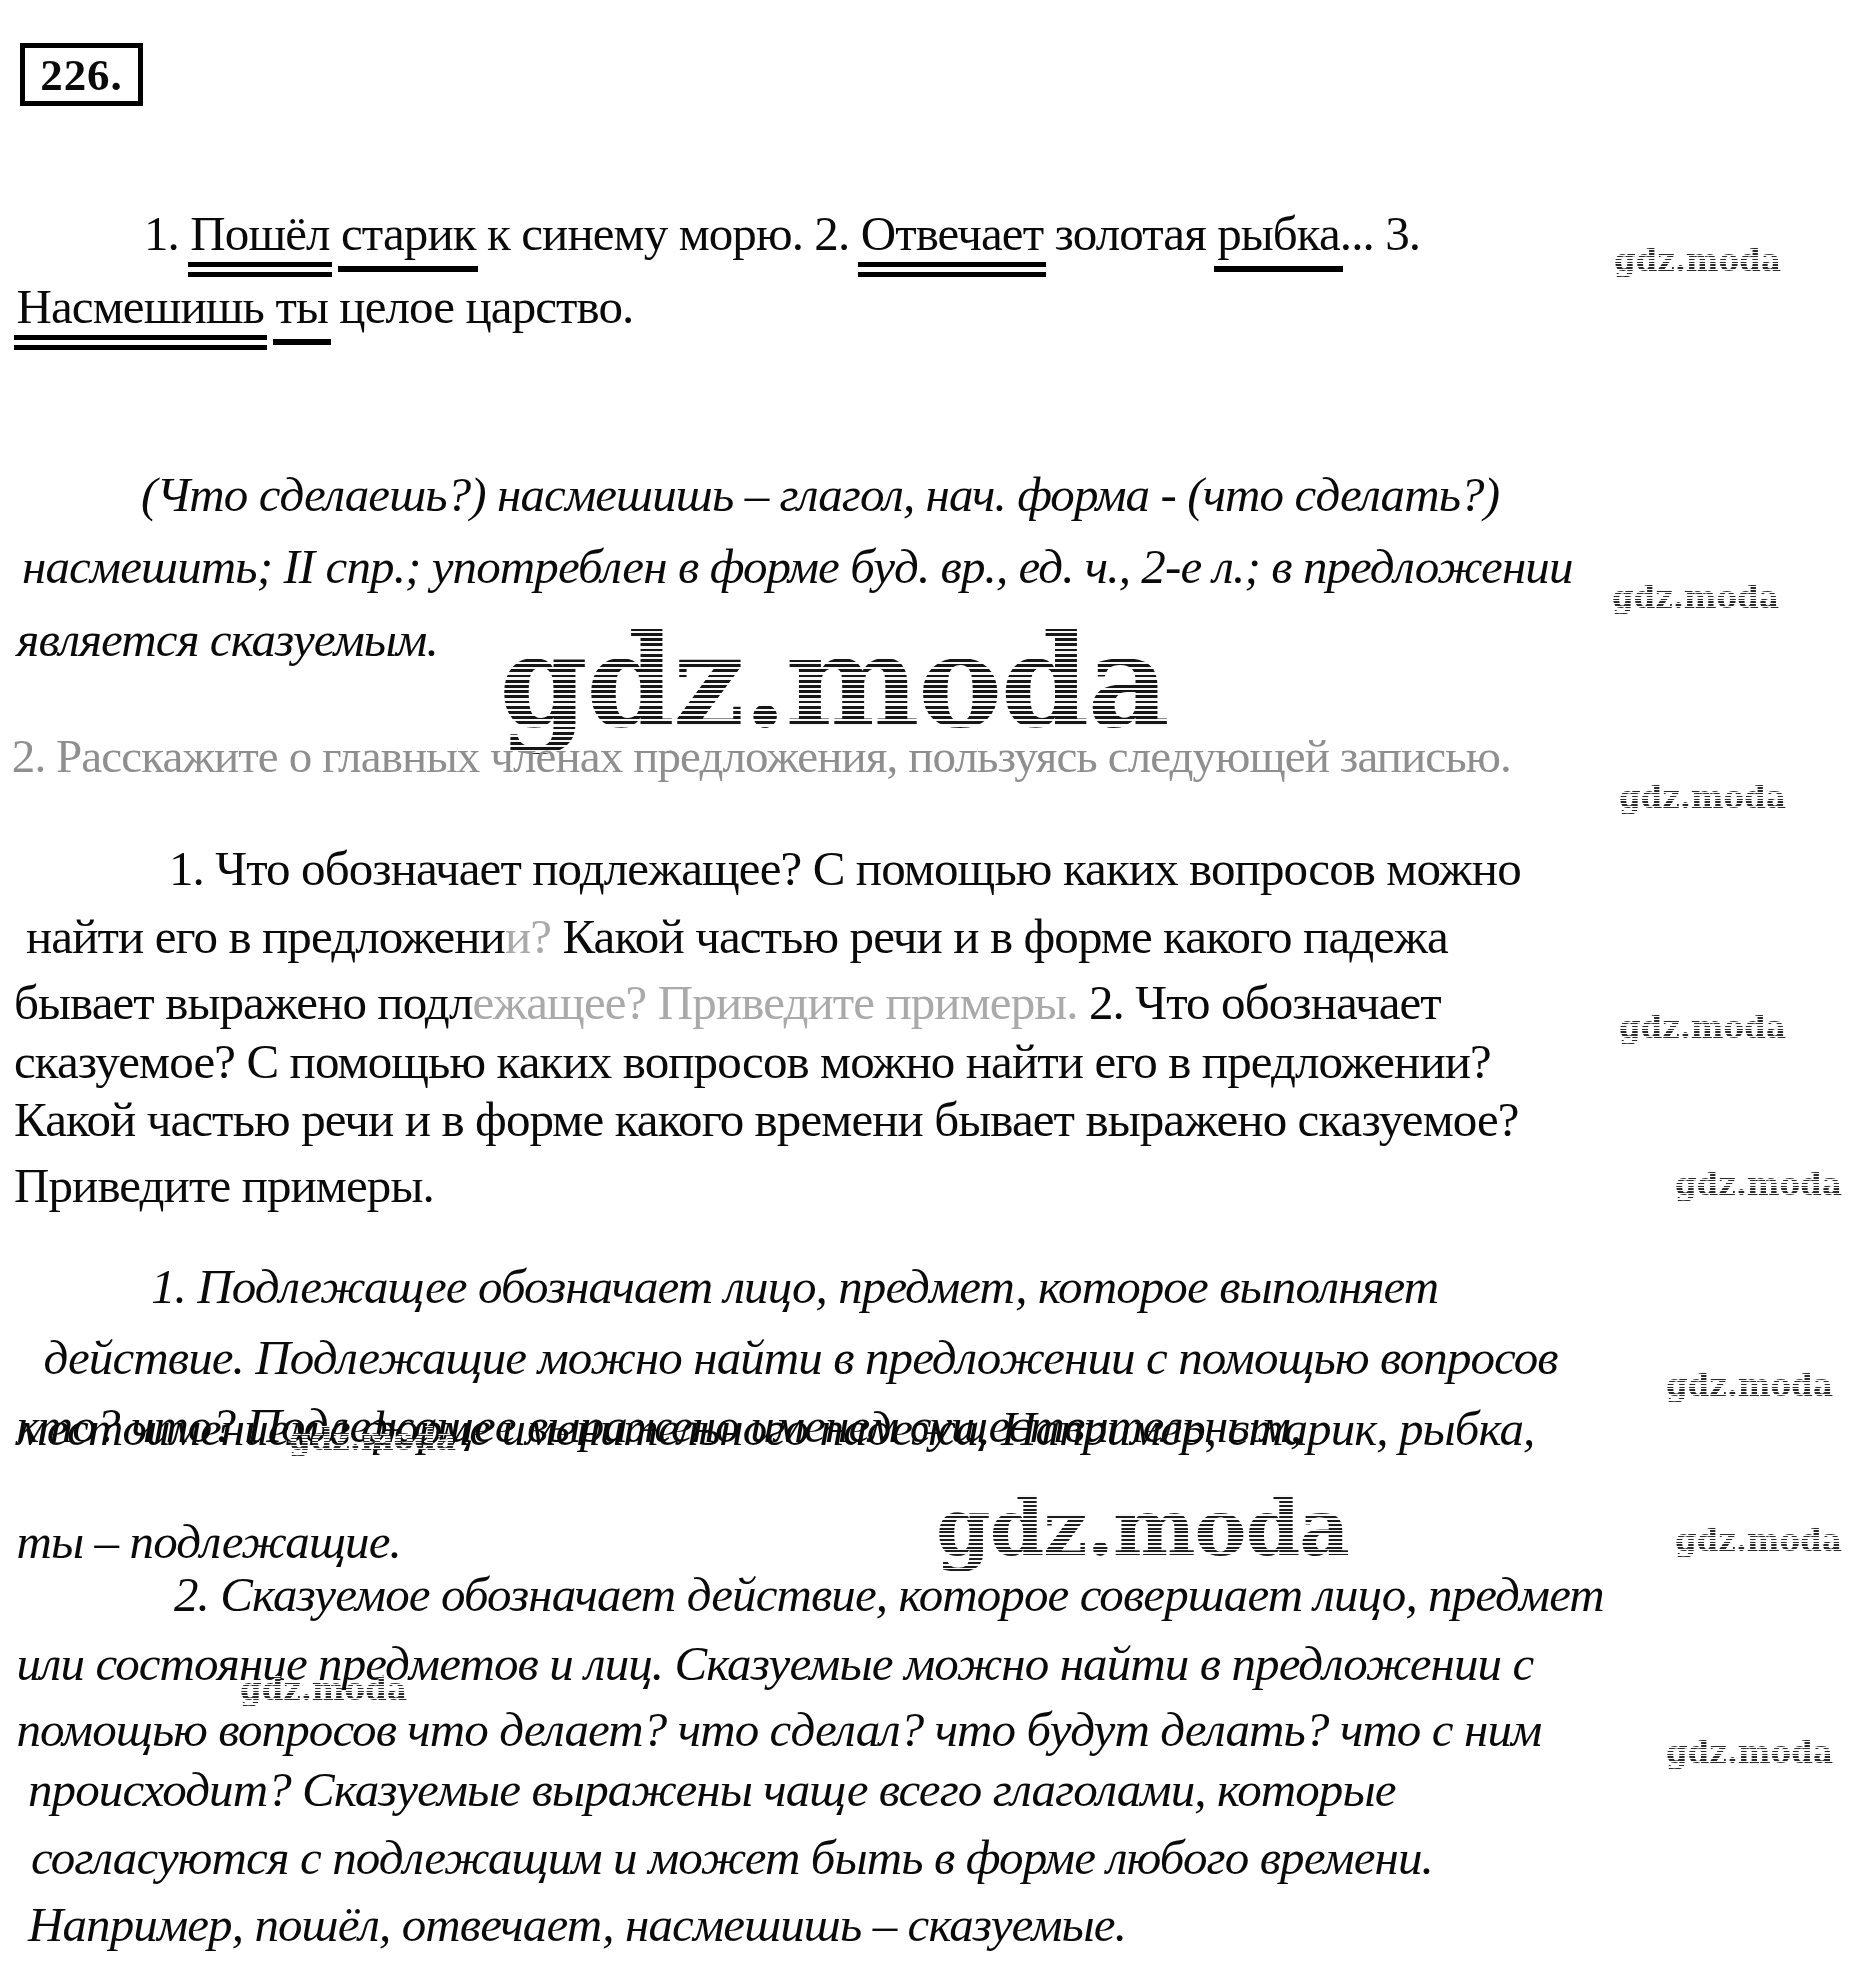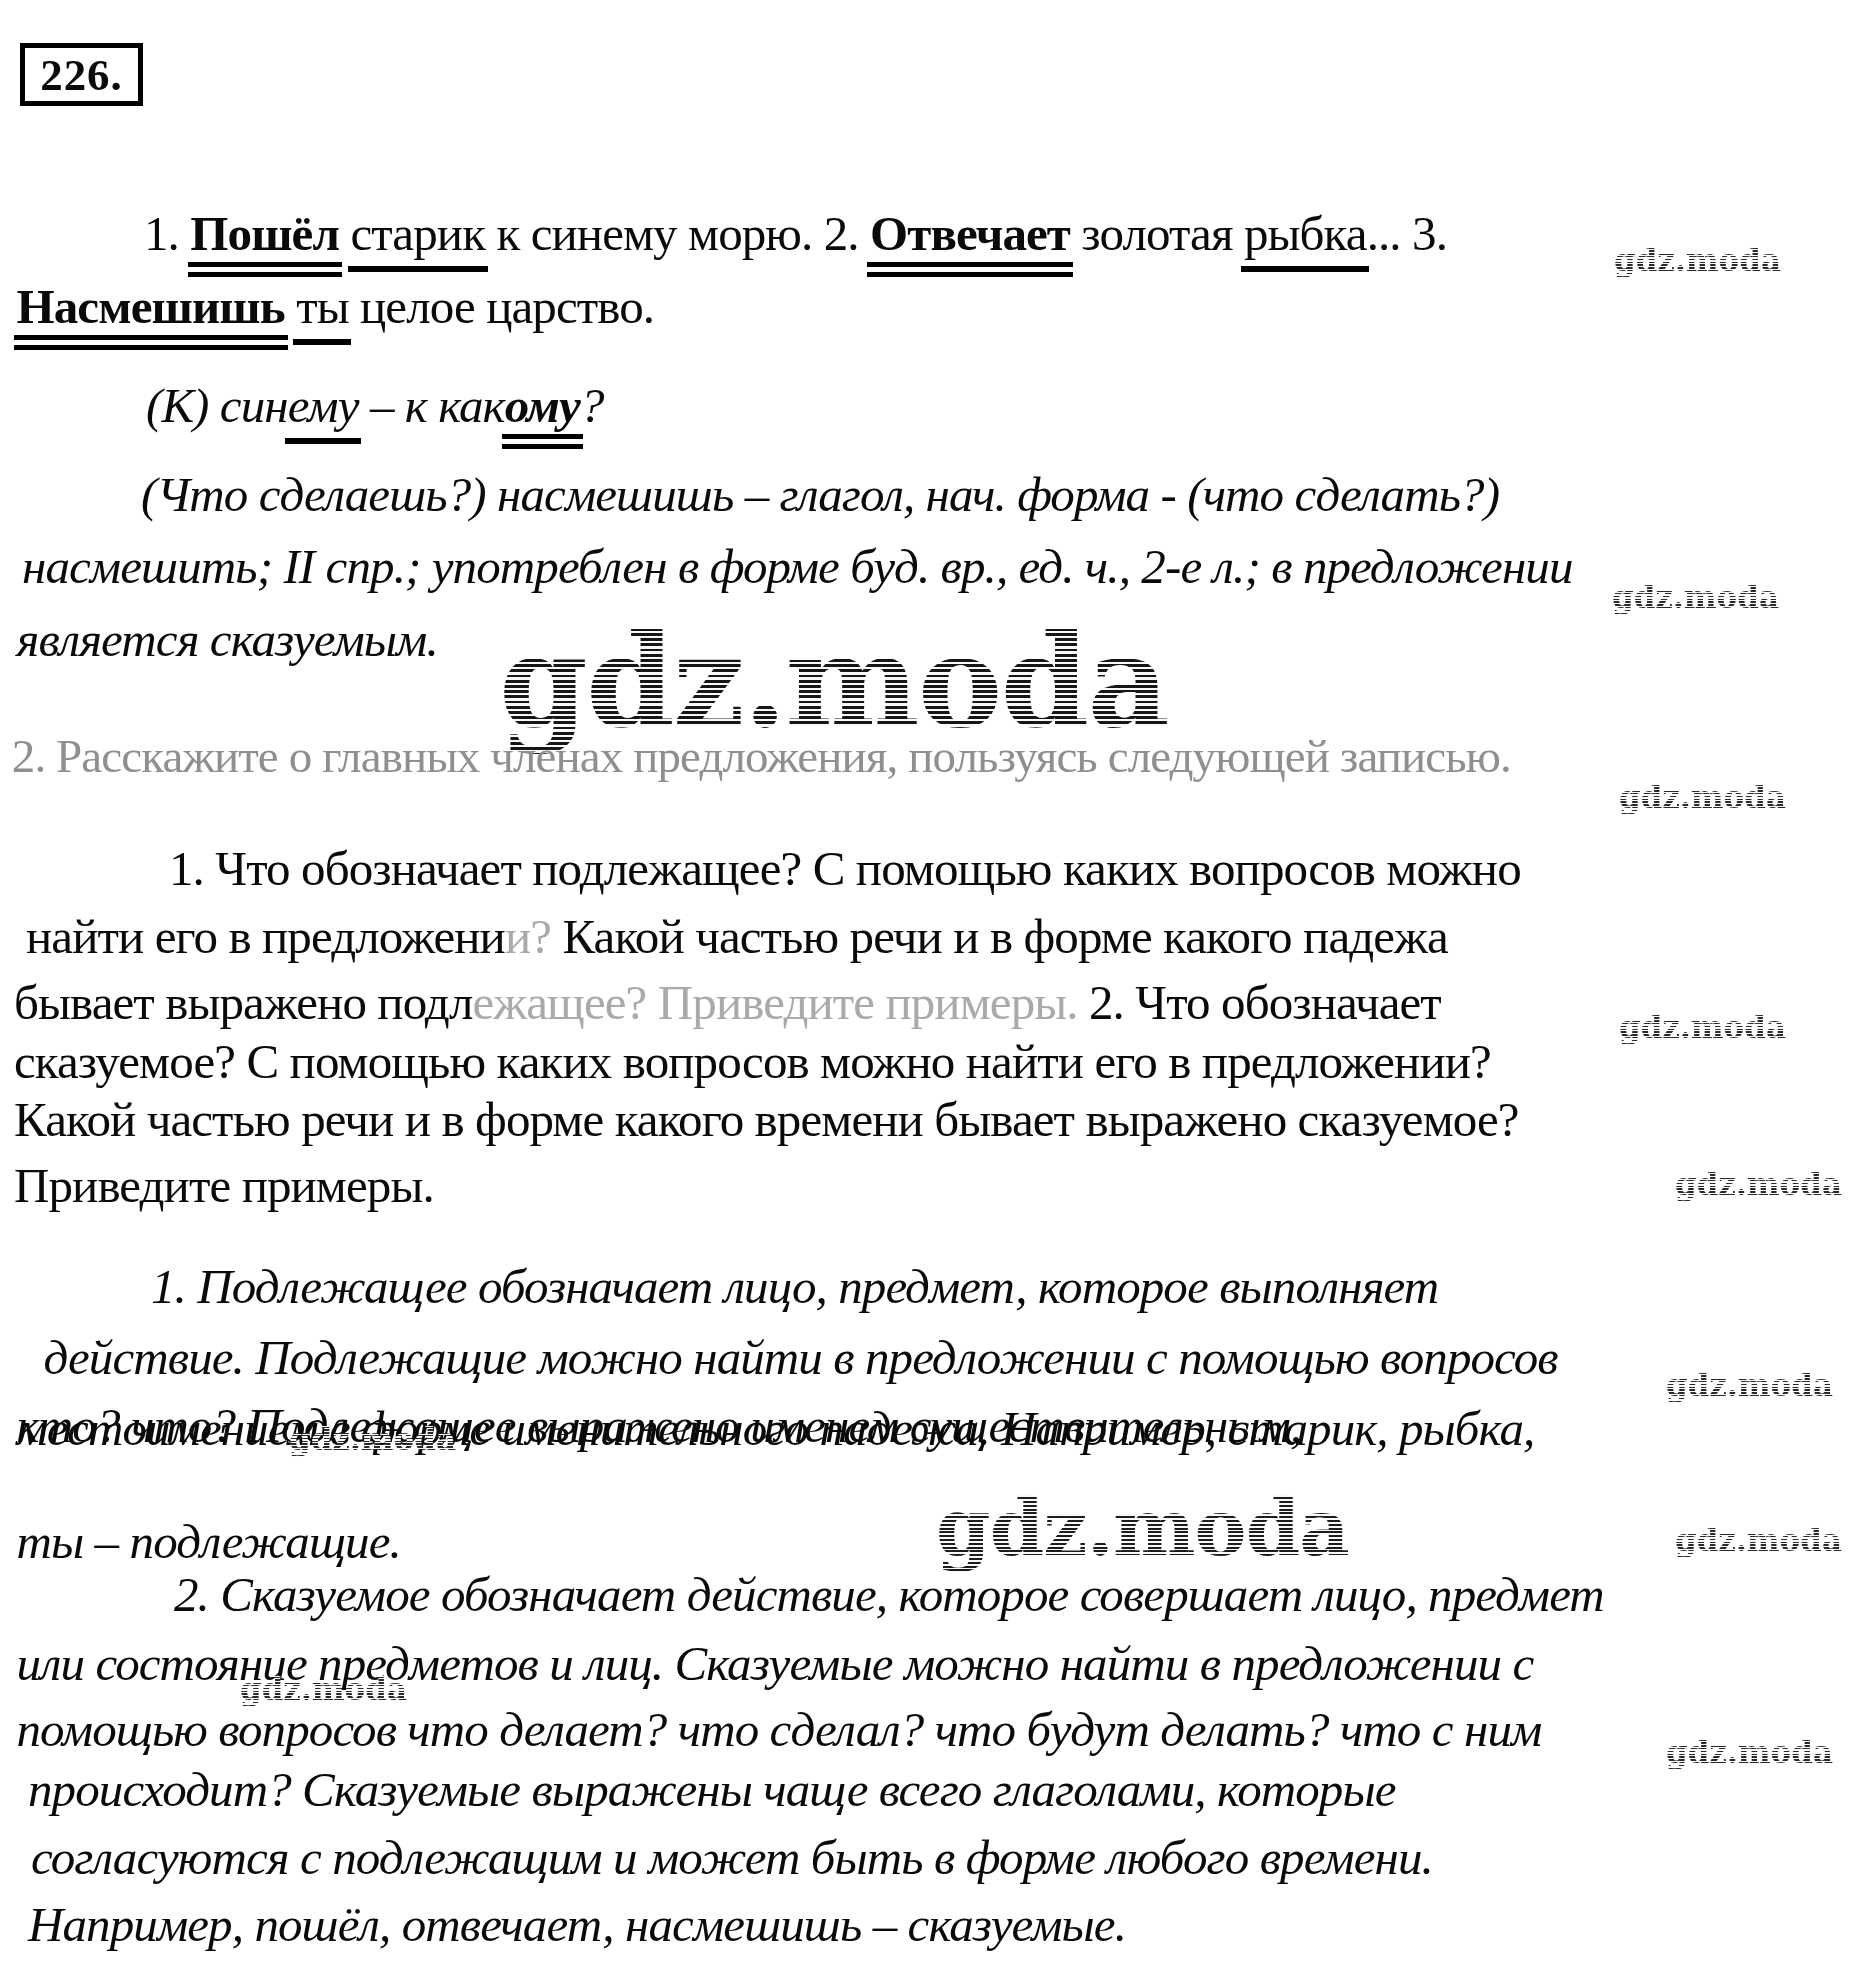--- a/index.html
+++ b/index.html
@@ -24,21 +24,20 @@
   
   .u1 {
     display:inline-block; line-height:1;
     padding:0 2.8px 7.5px 2.8px; margin:0 -2.8px;
     border-bottom:6.1px solid #000;
   }
   .u2 {
     display:inline-block; line-height:1;
     padding:0 2.8px 3.8px 2.8px; margin:16px -2.8px;
     border-bottom:15.5px double #000;
-    font-weight:bold;
   }
   
   .numbox {
     position:absolute; left:20px; top:43px;
     width:113px; height:53px;
     border:5.2px solid #000;
     display:flex; align-items:center; justify-content:center;
     font-size:45px; font-weight:bold; letter-spacing:0.9px;
   }
   
@@ -68,23 +67,20 @@
     <span>226.</span>
   </div>
 
   <div class="line" style="left:144px; top:193px;">
     <span>1. </span><span class="u2">Пошёл</span><span> </span><span class="u1">старик</span><span> к синему морю. 2. </span><span class="u2">Отвечает</span><span> золотая </span><span class="u1">рыбка</span><span>... 3.</span>
   </div>
   <div class="line" style="left:16.5px; top:266px;">
     <span class="u2">Насмешишь</span><span> </span><span class="u1">ты</span><span> целое царство.</span>
   </div>
 
-  <div class="line it" style="left:146px; top:365px;">
-    <span>(К) син</span><span class="u1">ему</span><span> – к как</span><span class="u2">ому</span><span>?</span>
-  </div>
 
   <div class="line it" style="left:141px; top:464px;">
     <span>(Что сделаешь?) насмешишь – глагол, нач. форма - (что сделать?)</span>
   </div>
   <div class="line it" style="left:22px; top:536px;">
     <span>насмешить; II спр.; употреблен в форме буд. вр., ед. ч., 2-е л.; в предложении</span>
   </div>
   <div class="line it" style="left:16.5px; top:609px;">
     <span>является сказуемым.</span>
   </div>

